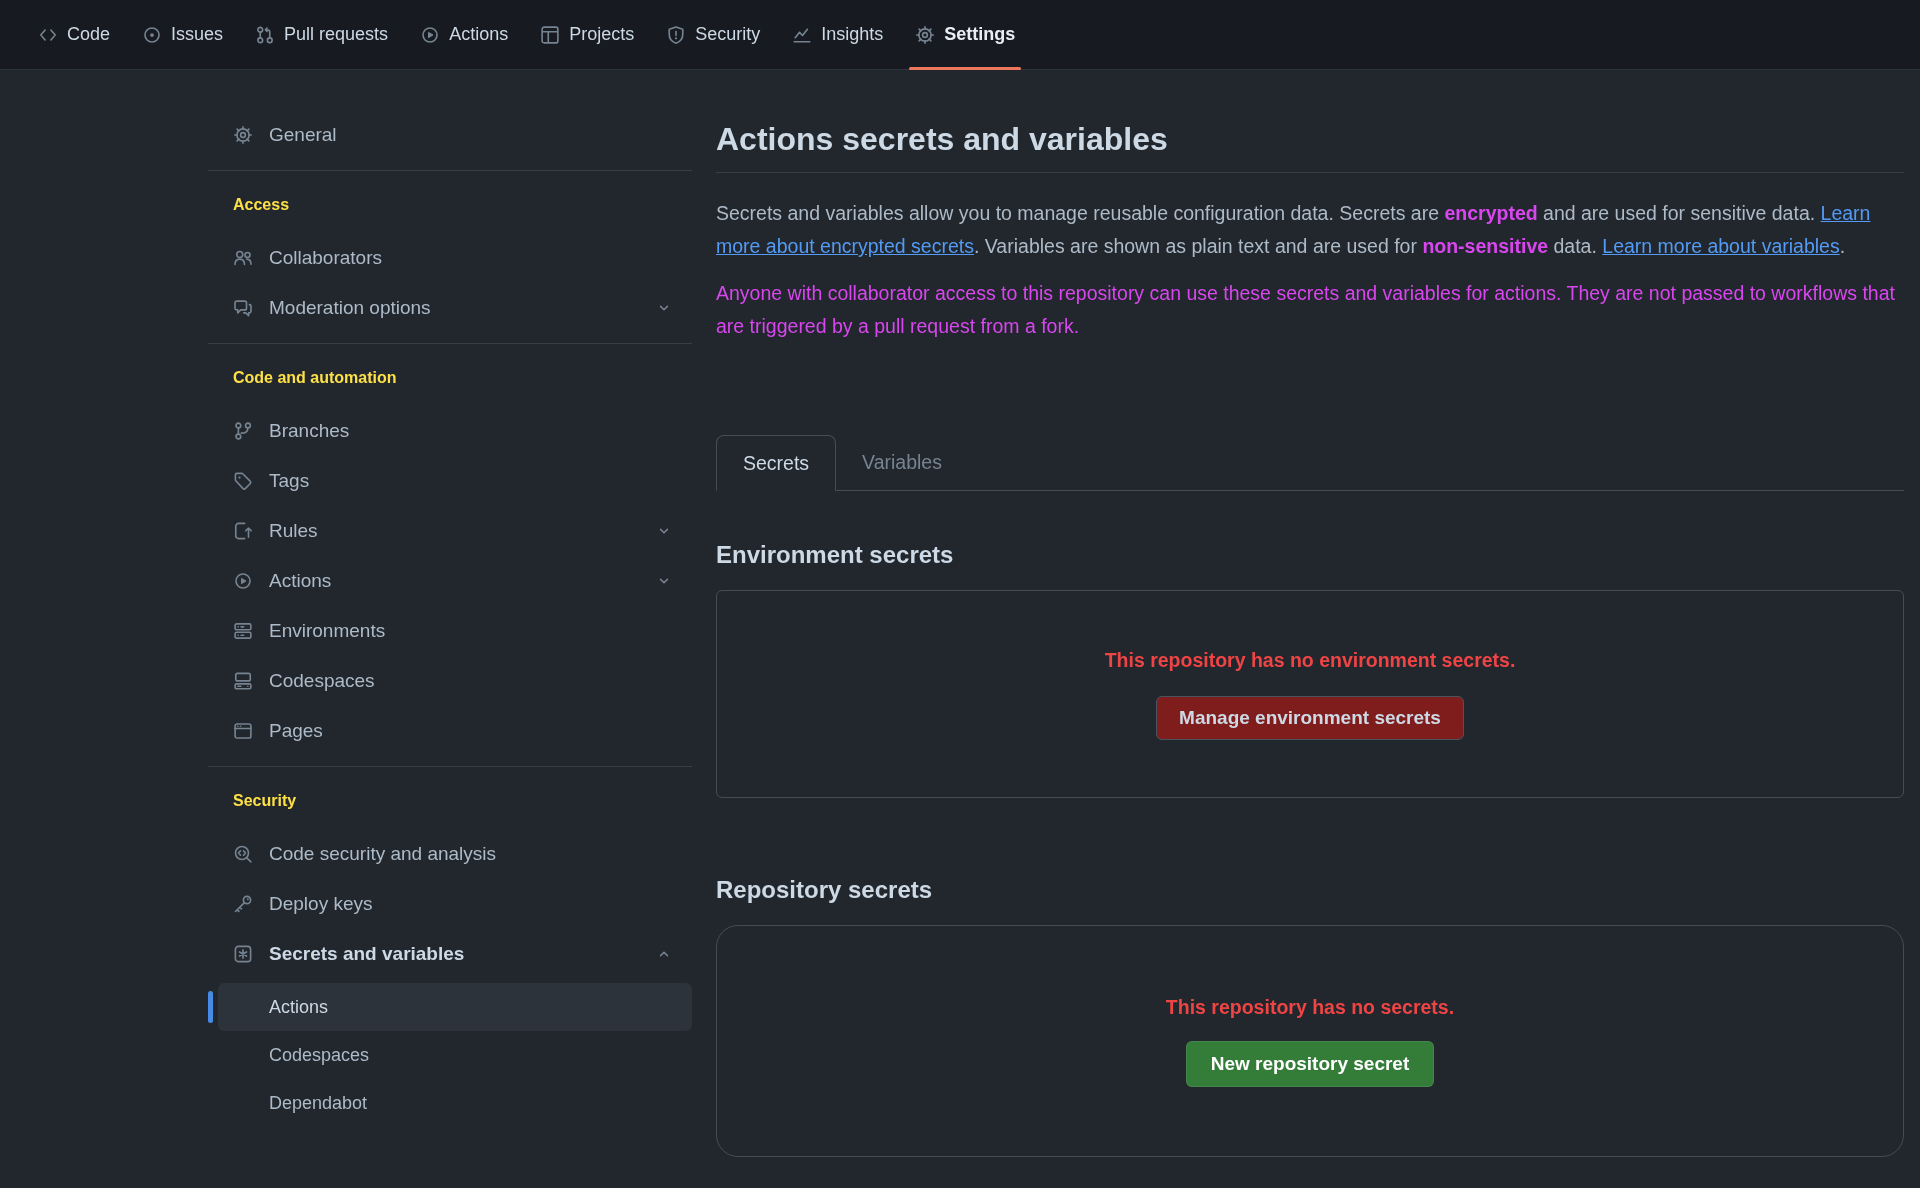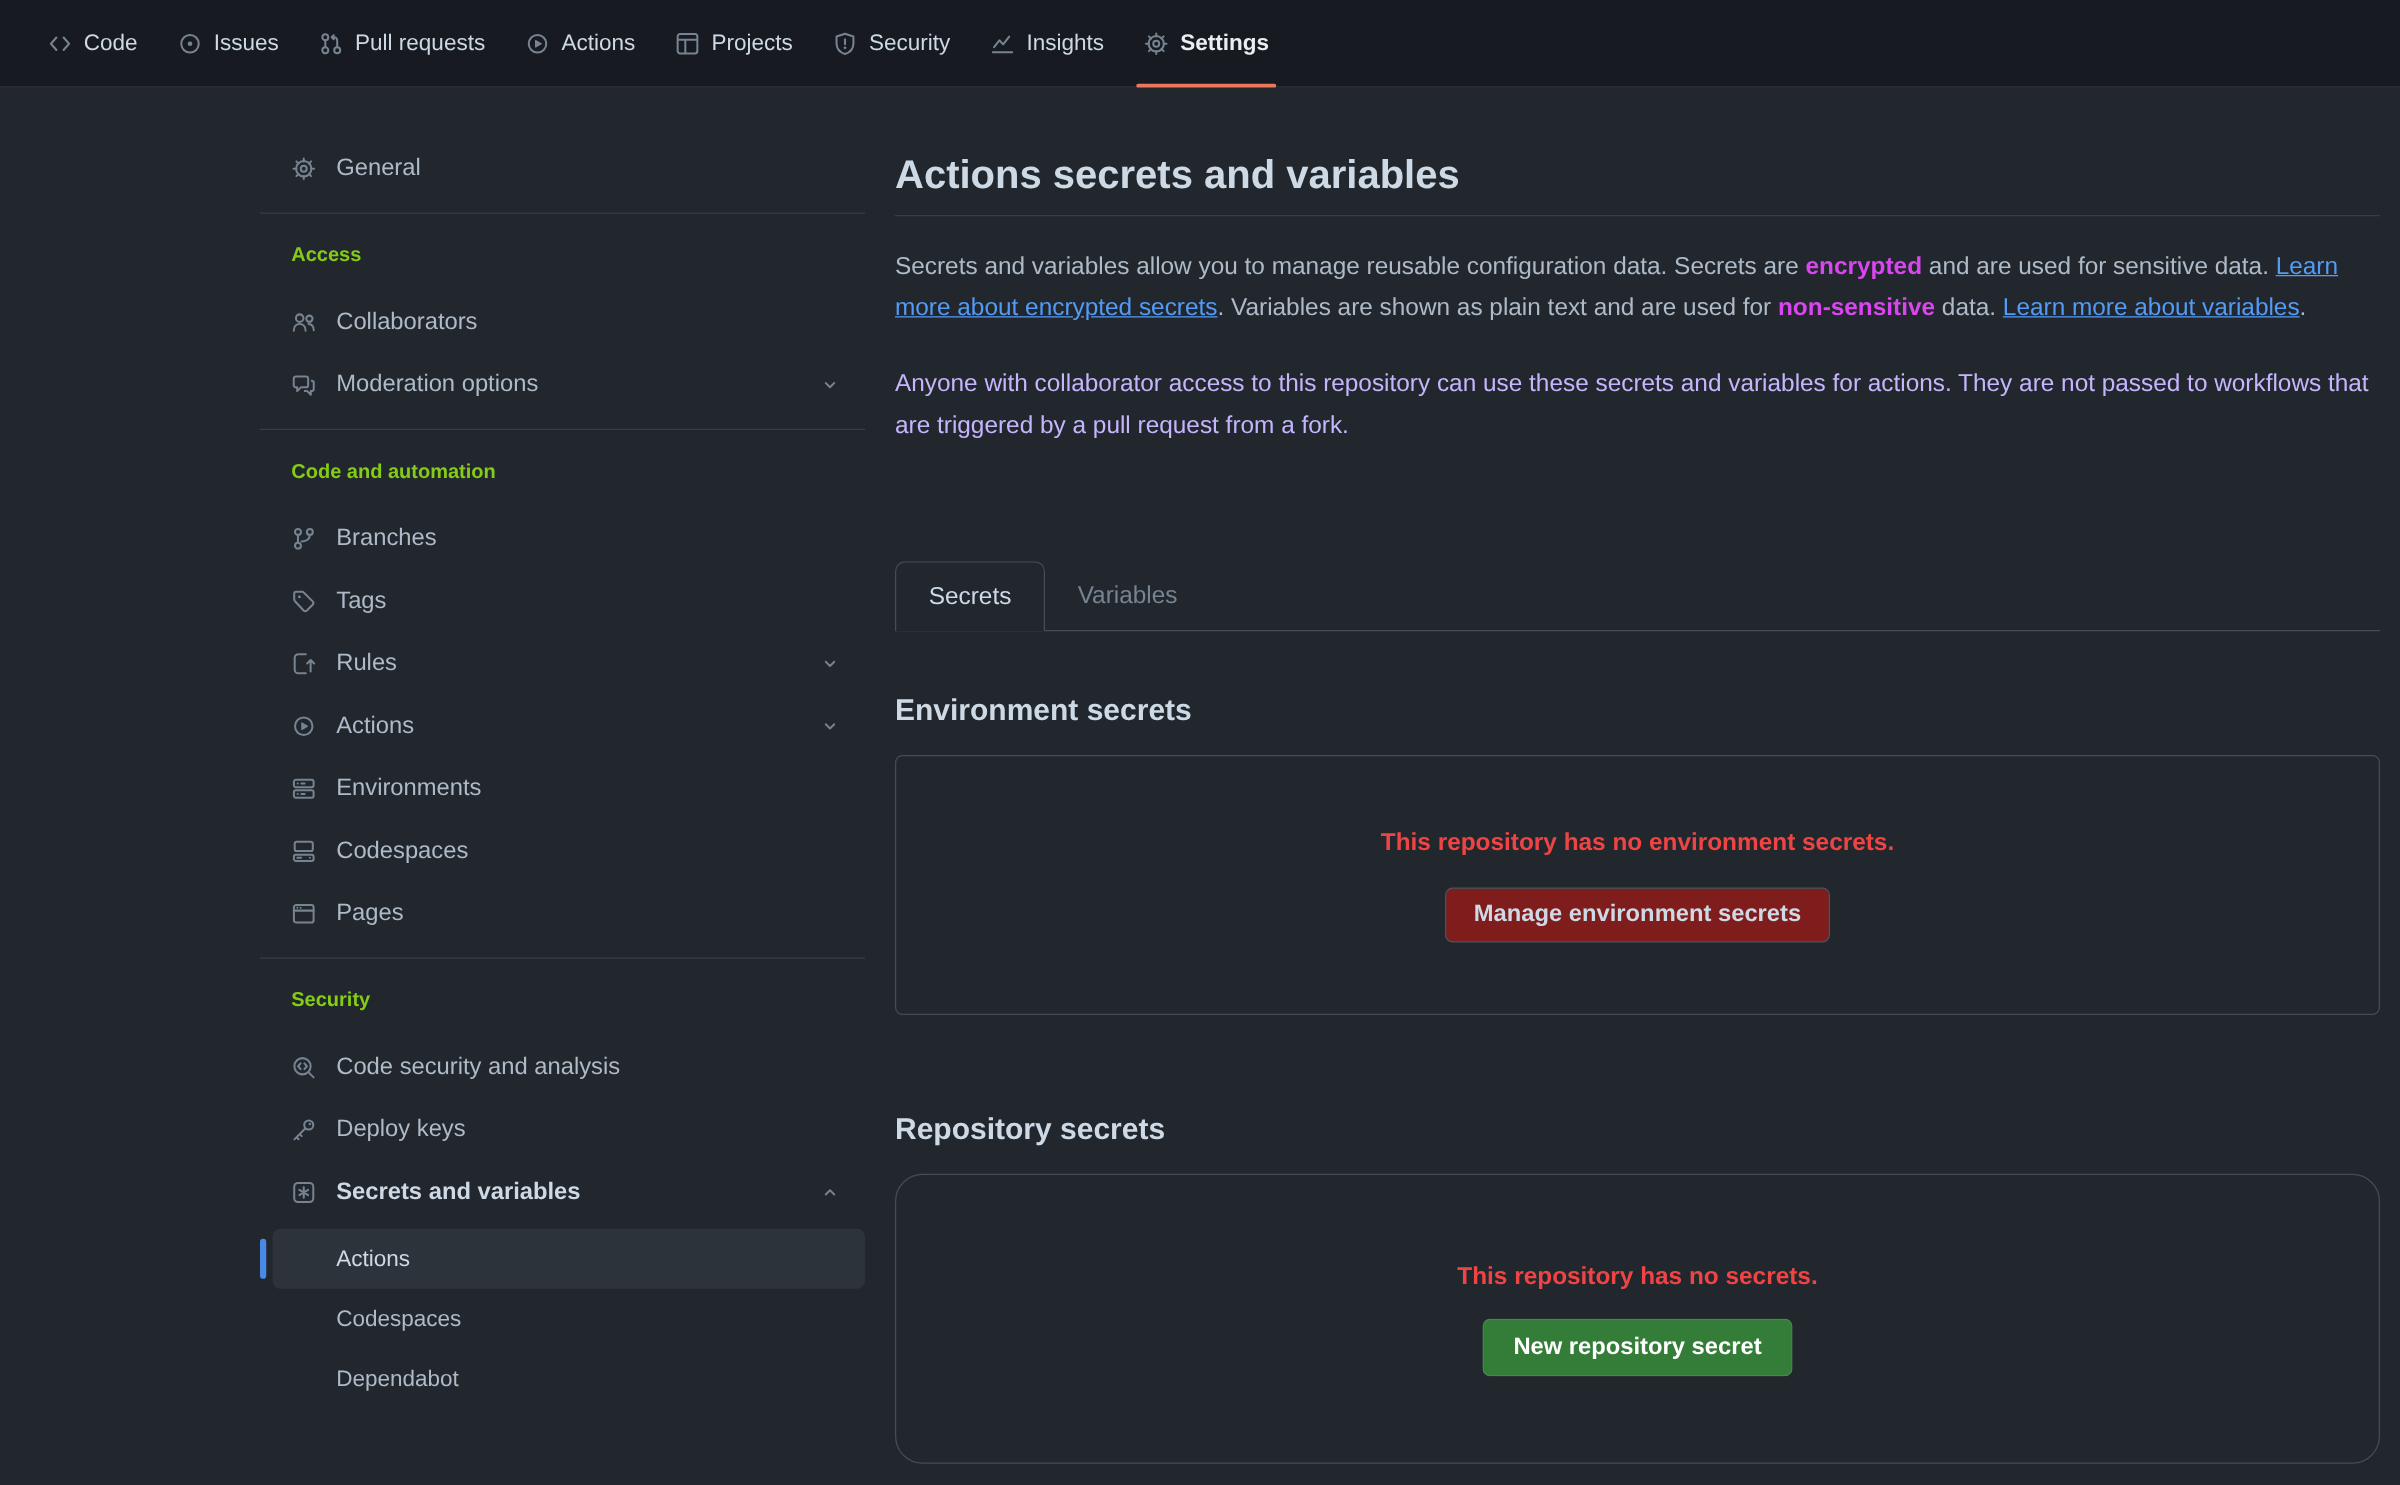--- a/index.html
+++ b/index.html
@@ -22,35 +22,35 @@
   .main { margin-left:24px; width:1188px; flex:none; }
 
   
   .side-item { display:flex; align-items:center; gap:16px; height:50px;
     padding-left:25px; font-size:19px; color:#adbac7; cursor:pointer; }
   .side-item .ic { color:#768390; display:flex; flex:none; }
   .side-item .chev { margin-left:auto; margin-right:20px; color:#768390; display:flex; }
   .side-item.bold { font-weight:700; color:#cdd9e5; }
   .side-divider { height:1px; background:#373e47; margin:10px 0 14px; }
   .side-label { display:flex; align-items:center; height:40px; margin-bottom:8px;
-    padding-left:25px; font-size:16px; font-weight:700; color:#84cc16; }
+    padding-left:25px; font-size:16px; font-weight:700; color:#fde047; }
   .sub-item { position:relative; display:flex; align-items:center; height:48px;
     margin-left:10px; padding-left:51px; font-size:18px; color:#adbac7;
     border-radius:6px; cursor:pointer; }
   .sub-item.selected { background:#2d333b; color:#cdd9e5; margin-top:4px; }
   .sub-item.selected::before { content:""; position:absolute; left:-10px; top:8px;
     width:5px; height:32px; border-radius:3px; background:#478be6; }
 
   
   .page-title { margin-top:8px; font-size:32px; line-height:42px; font-weight:600;
     color:#cdd9e5; padding-bottom:12px; border-bottom:1px solid #373e47; }
   .intro { margin-top:24px; font-size:19.5px; line-height:33px; color:#adbac7; }
   .intro strong { color:#d946ef; font-weight:700; }
   .intro a { color:#539bf5; text-decoration:underline; cursor:pointer; }
-  .note { margin-top:28px; font-size:19.5px; line-height:33px; color:#c4b5fd; }
+  .note { margin-top:14px; font-size:19.5px; line-height:33px; color:#d946ef; }
 
   .tabs { margin-top:44px; display:flex; align-items:flex-end;
     border-bottom:1px solid #444c56; }
   .tab { height:56px; display:flex; align-items:center; padding:0 26px;
     font-size:19.5px; cursor:pointer;margin-top:47px; }
   .tab.active { color:#cdd9e5; background:#22272e; border:1px solid #444c56;
     border-bottom:1px solid #22272e; margin-bottom:-1px; border-radius:8px 8px 0 0; }
   .tab.inactive { color:#768390; }
 
   .section-heading { margin-top:48px; font-size:24px; line-height:31px;

